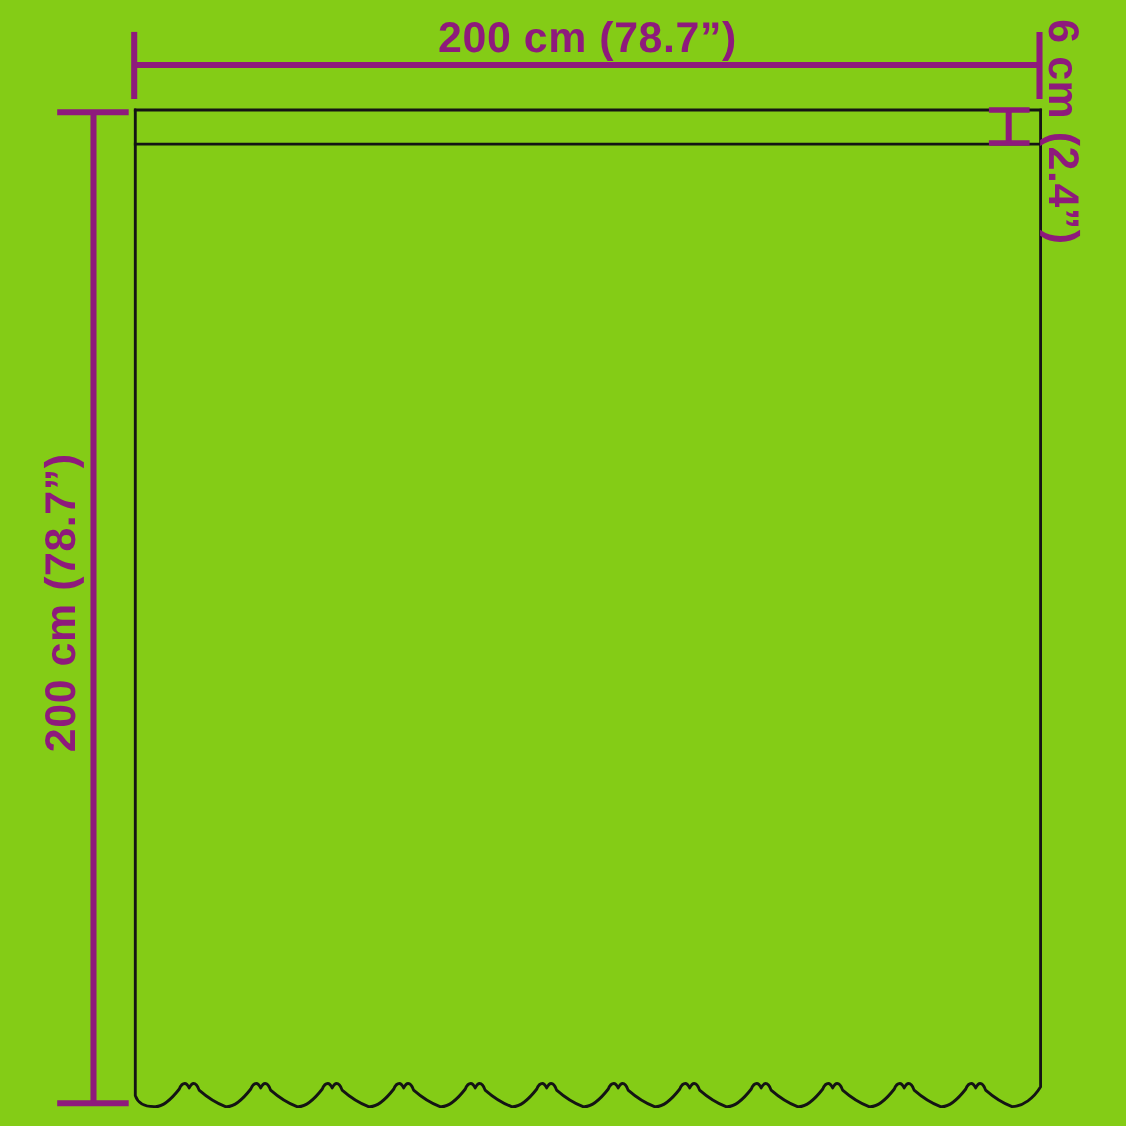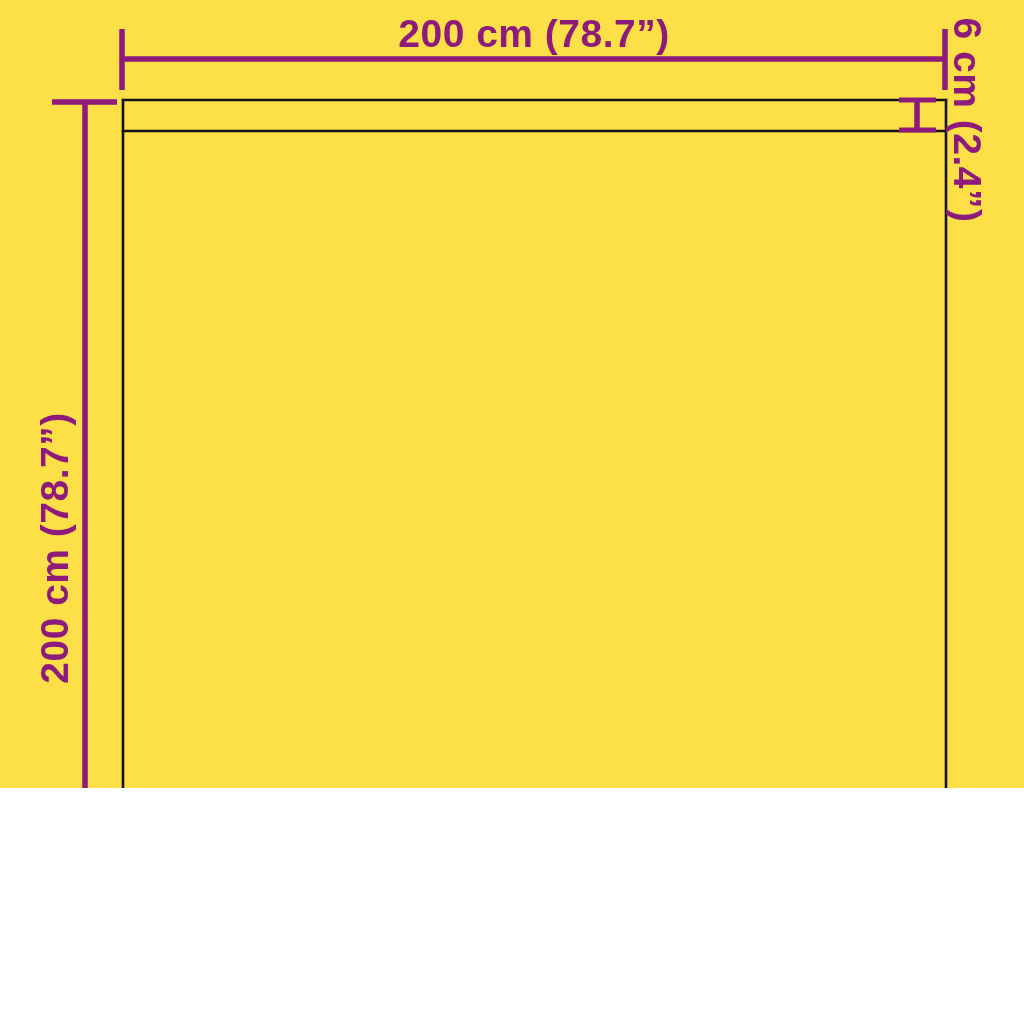--- a/index.html
+++ b/index.html
@@ -3,22 +3,22 @@
 <meta charset="utf-8">
 <style>
   html, body {
     margin: 0;
     padding: 0;
     background: #ffffff;
   }
   .stage {
     position: relative;
     width: 1024px;
-    height: 788px;
-    background: #fde047;
+    height: 1024px;
+    background: #84cc16;
     overflow: hidden;
   }
   svg { display: block; }
   .dim-label {
     font-family: "Liberation Sans", "DejaVu Sans", sans-serif;
     font-weight: bold;
     font-size: 39px;
     letter-spacing: 0.5px;
   }
 </style>

